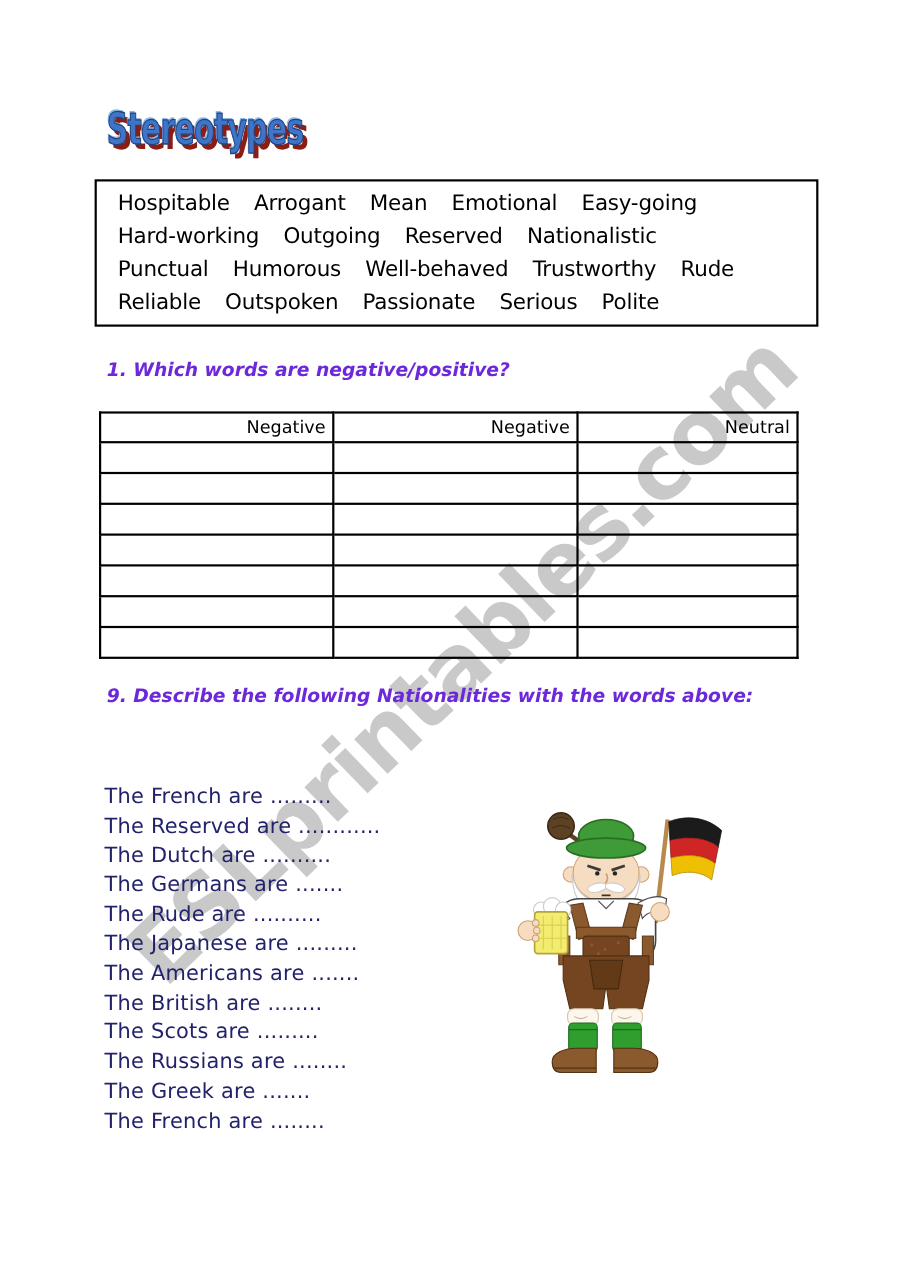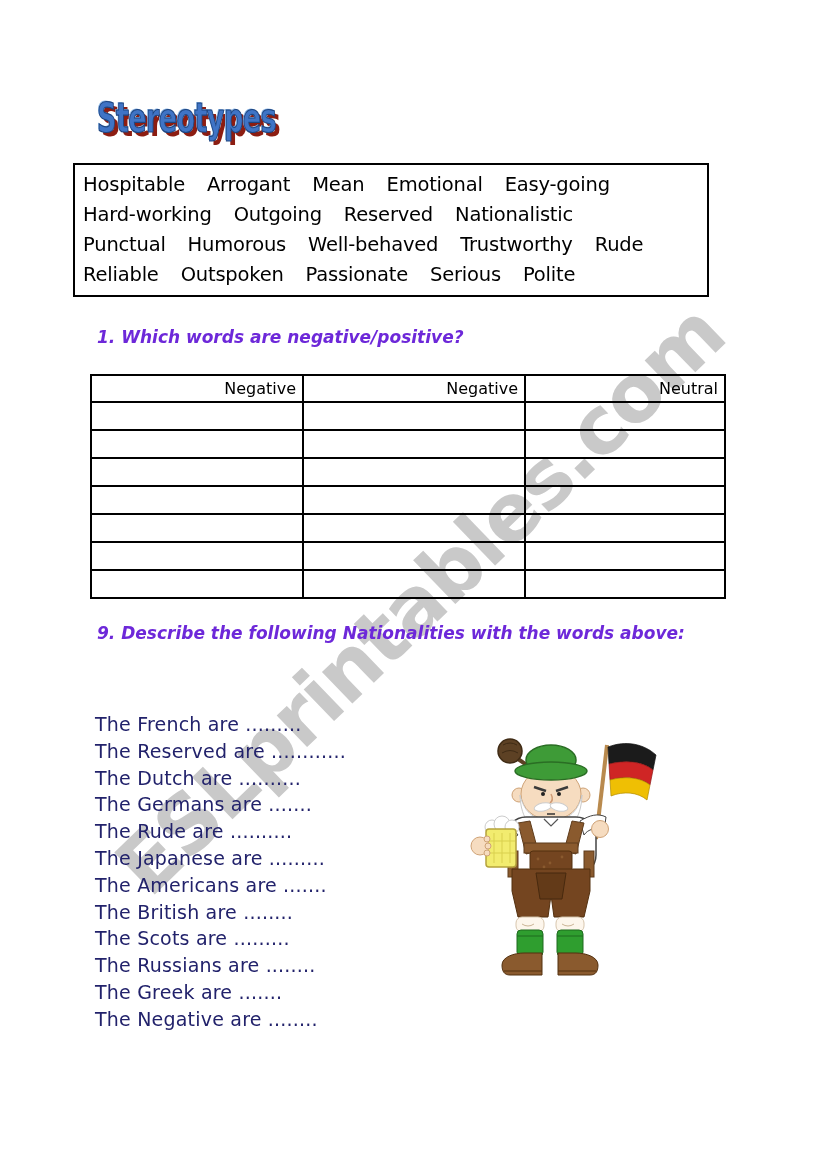--- a/index.html
+++ b/index.html
@@ -24,22 +24,22 @@
   }
   .title-shadow { left:4px; top:4px; color:#8c1d12; }
   .title-front {
     left:0; top:0; color:#3f74c6;
     -webkit-text-stroke:1.2px #1e4580;
     text-shadow:-1.5px -1.5px 0 #8fb9e8;
   }
 
   
   .word-box {
-    position:absolute; left:73px; top:163px; width:616px;
-    border:2px solid #000; padding:5px 8px; background:transparent;
+    position:absolute; left:86px; top:163px; width:616px;
+    border:2px solid #000; padding:5px 19px; background:transparent;
   }
   .word-line {
     font-size:19.5px; line-height:30px; letter-spacing:-0.2px;
     word-spacing:5px; white-space:pre-wrap; color:#000;
   }
 
   .q-heading {
     position:absolute; font-style:italic; font-weight:bold; font-size:17px;
     color:#6d28d9; white-space:nowrap;
   }
@@ -148,21 +148,21 @@
       <div class="sentence">The Reserved are ............</div>
       <div class="sentence">The Dutch are ..........</div>
       <div class="sentence">The Germans are .......</div>
       <div class="sentence">The Rude are ..........</div>
       <div class="sentence">The Japanese are .........</div>
       <div class="sentence">The Americans are .......</div>
       <div class="sentence">The British are ........</div>
       <div class="sentence">The Scots are .........</div>
       <div class="sentence">The Russians are ........</div>
       <div class="sentence">The Greek are .......</div>
-      <div class="sentence">The Negative are ........</div>
+      <div class="sentence">The French are ........</div>
     </div>
 
     <svg class="illustration" viewBox="0 0 200 250" xmlns="http://www.w3.org/2000/svg">
 
       <g>
         <path d="M149,12 L138,106" stroke="#b98a4e" stroke-width="4" fill="none"></path>
         <path d="M150,14 C168,7 186,11 198,22 L195,37 C184,28 167,27 151,31 Z" fill="#1b1b1b" stroke="#111" stroke-width="0.7"></path>
         <path d="M151,31 C167,27 184,28 195,37 L192,52 C182,44 166,43 152,47 Z" fill="#cf2525" stroke="#8e1717" stroke-width="0.7"></path>
         <path d="M152,47 C166,43 182,44 192,52 L189,67 C180,59 165,58 153,63 Z" fill="#efbf04" stroke="#b08a00" stroke-width="0.7"></path>
       </g>

